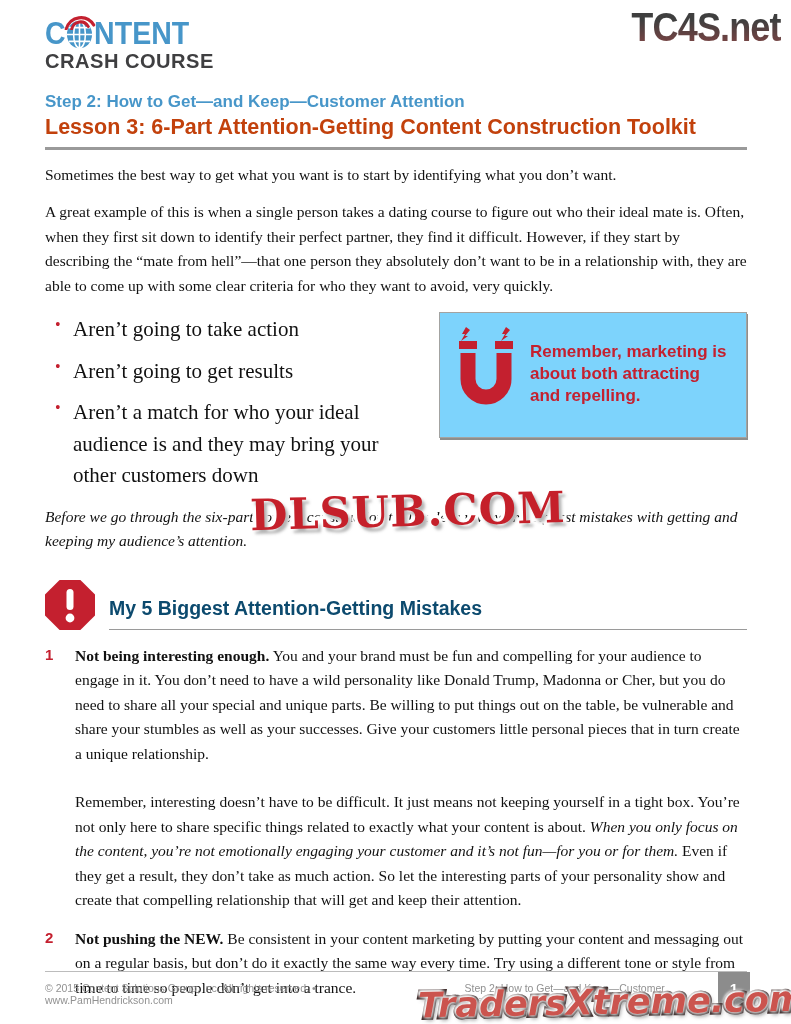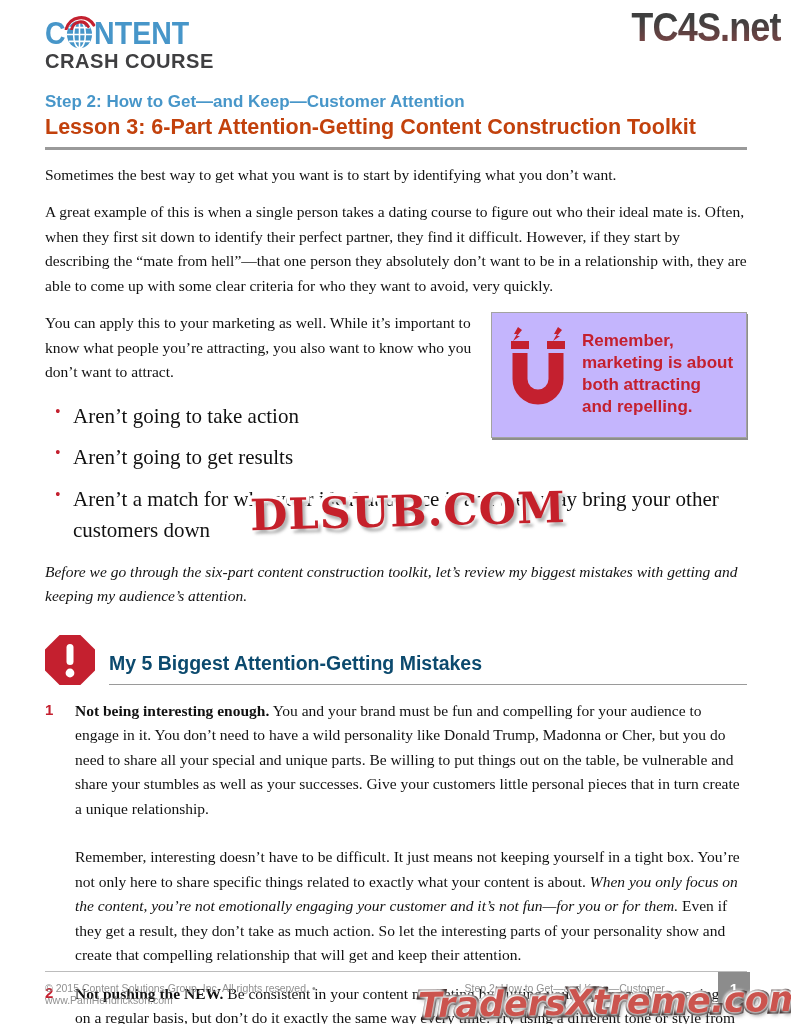--- a/index.html
+++ b/index.html
@@ -47,21 +47,21 @@
   .lesson-title { margin-top:3px; font-family:"Liberation Sans", sans-serif; font-weight:bold;
     font-size:21.5px; color:#c2410c; padding-bottom:7px; border-bottom:3px solid #9a9a9a; }
 
   
   .body-text { font-size:15.5px; line-height:1.58; }
   p.para { margin-top:13px; }
   .bold-para { font-weight:bold; }
 
   
   .callout {
-    float:right; width:256px; margin:14px 0 10px 18px; background:#c4b5fd;
+    float:right; width:308px; margin:14px 0 10px 18px; background:#7dd3fc;
     border:1px solid #a3a3a1; box-shadow:1px 2px 0 #8e8e8c;
     padding:14px 12px 16px 14px; display:flex; align-items:center; gap:12px;
   }
   .magnet-wrap { flex:0 0 64px; }
   .callout-text { font-family:"Liberation Sans", sans-serif; font-weight:bold; font-size:17px;
     line-height:1.3; color:#c4202f; }
 
   
   .bullet-list { margin-top:16px; list-style:none; }
   .bullet-list li { position:relative; padding-left:28px; margin-top:10px; font-size:21px; line-height:1.5; }
@@ -140,21 +140,20 @@
             <path d="M14,26 v26 a18,18 0 0 0 36,0 v-26" fill="none" stroke="#c4202f" stroke-width="15"></path>
             <rect x="5" y="14" width="18" height="8" fill="#c4202f"></rect>
             <rect x="41" y="14" width="18" height="8" fill="#c4202f"></rect>
             <path d="M12,0 l-4,7 h3 l-4,7 l7,-5 h-3 l5,-6 z" fill="#c4202f"></path>
             <path d="M52,0 l-4,7 h3 l-4,7 l7,-5 h-3 l5,-6 z" fill="#c4202f"></path>
           </svg>
         </span>
         <span class="callout-text">Remember, marketing is about both attracting and repelling.</span>
       </div>
 
-      <p class="para">You can apply this to your marketing as well. While it’s important to know what people you’re attracting, you also want to know who you don’t want to attract.</p>
 
       <ul class="bullet-list">
         <li>Aren’t going to take action</li>
         <li>Aren’t going to get results</li>
         <li>Aren’t a match for who your ideal audience is and they may bring your other customers down</li>
       </ul>
 
       <p class="para transition">Before we go through the six-part content construction toolkit, let’s review my biggest mistakes with getting and keeping my audience’s attention.</p>
     </div>
 

